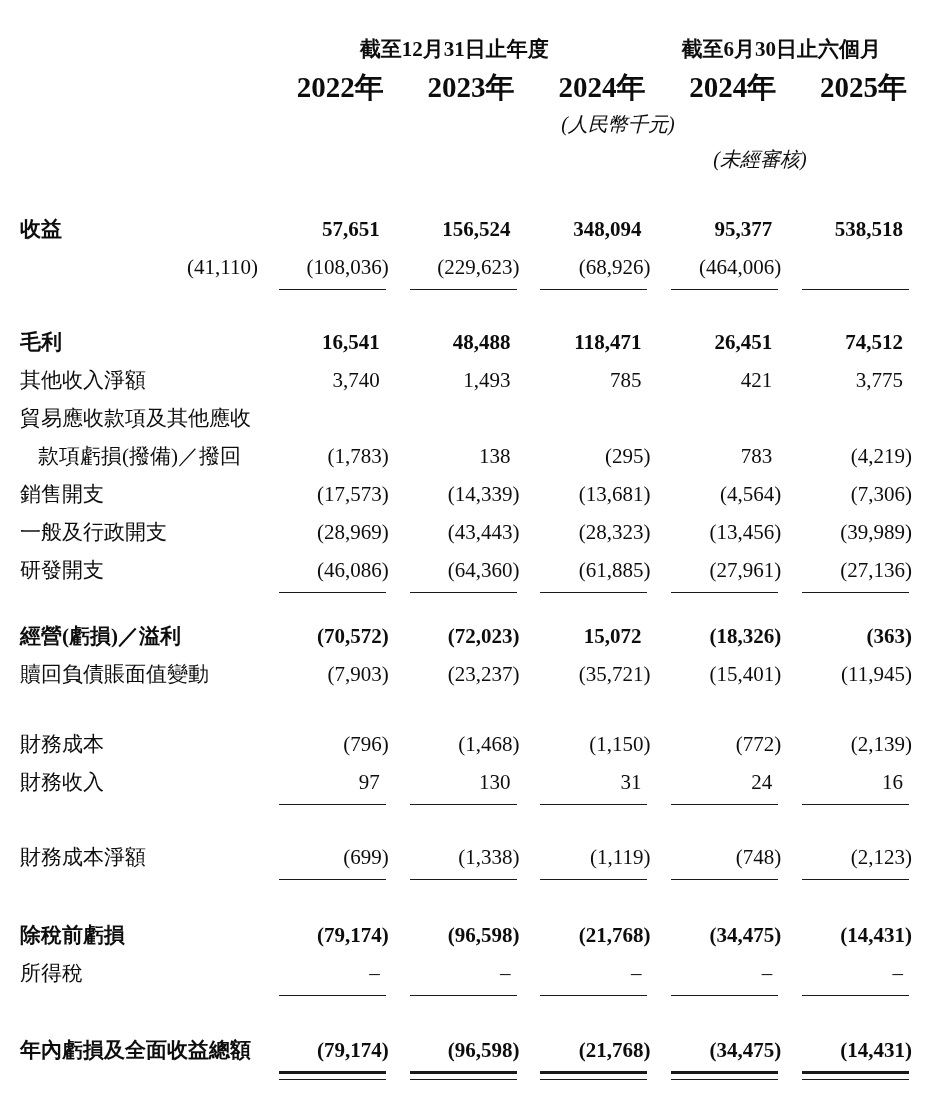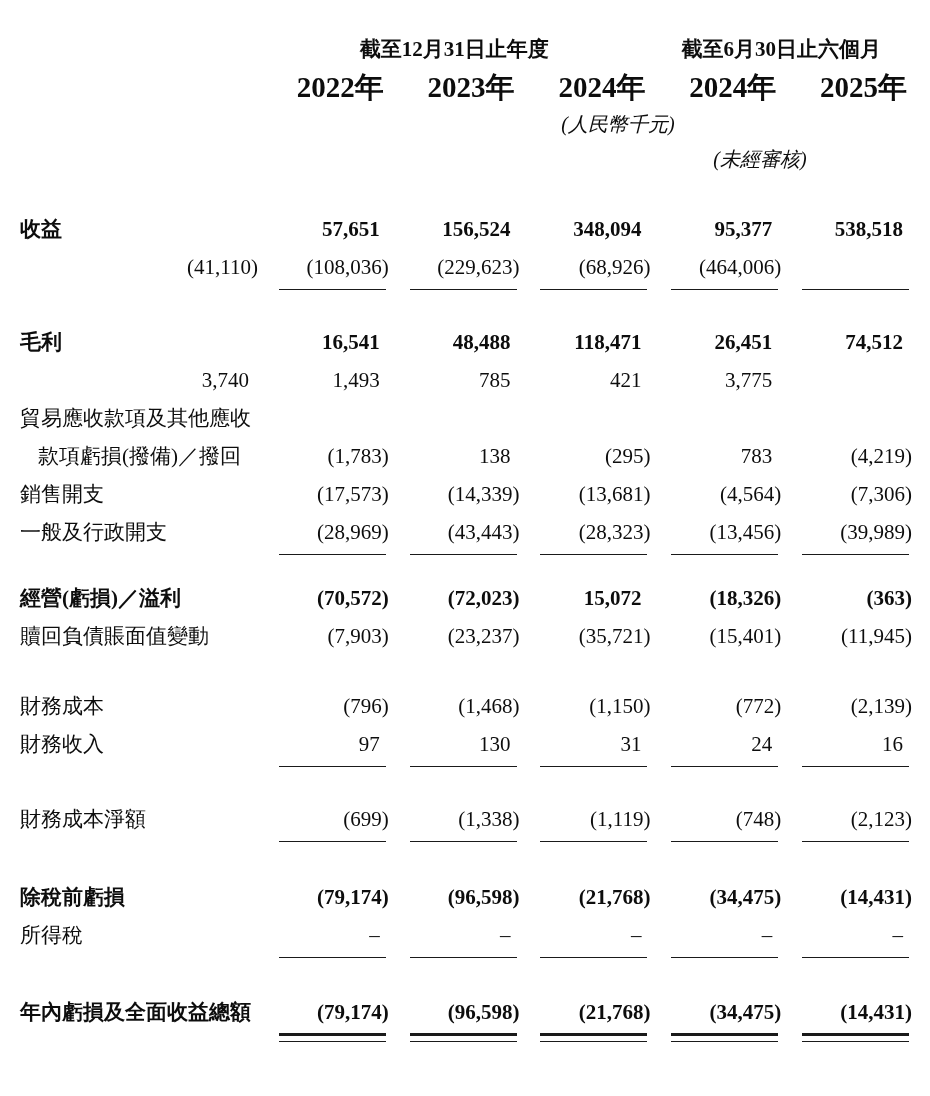--- a/index.html
+++ b/index.html
@@ -178,20 +178,21 @@
         <div class="spacer-row" style="height: 21px;"></div>
         <div class="grid-row">
           <div class="cell-label bold">毛利</div>
           <div class="cell-num bold"><span class="val">16,541</span></div>
           <div class="cell-num bold"><span class="val">48,488</span></div>
           <div class="cell-num bold"><span class="val">118,471</span></div>
           <div class="cell-num bold"><span class="val">26,451</span></div>
           <div class="cell-num bold"><span class="val">74,512</span></div>
         </div>
         <div class="grid-row">
+          <div class="cell-label">其他收入淨額</div>
           <div class="cell-num"><span class="val">3,740</span></div>
           <div class="cell-num"><span class="val">1,493</span></div>
           <div class="cell-num"><span class="val">785</span></div>
           <div class="cell-num"><span class="val">421</span></div>
           <div class="cell-num"><span class="val">3,775</span></div>
         </div>
         <div class="grid-row">
           <div class="cell-label">貿易應收款項及其他應收</div>
           <div class="cell-num"></div>
           <div class="cell-num"></div>
@@ -216,20 +217,28 @@
           <div class="cell-num"><span class="val paren">(7,306)</span></div>
         </div>
         <div class="grid-row">
           <div class="cell-label">一般及行政開支</div>
           <div class="cell-num"><span class="val paren">(28,969)</span></div>
           <div class="cell-num"><span class="val paren">(43,443)</span></div>
           <div class="cell-num"><span class="val paren">(28,323)</span></div>
           <div class="cell-num"><span class="val paren">(13,456)</span></div>
           <div class="cell-num"><span class="val paren">(39,989)</span></div>
         </div>
+        <div class="grid-row">
+          <div class="cell-label">研發開支</div>
+          <div class="cell-num"><span class="val paren">(46,086)</span></div>
+          <div class="cell-num"><span class="val paren">(64,360)</span></div>
+          <div class="cell-num"><span class="val paren">(61,885)</span></div>
+          <div class="cell-num"><span class="val paren">(27,961)</span></div>
+          <div class="cell-num"><span class="val paren">(27,136)</span></div>
+        </div>
         <div class="rule-row">
           <div></div>
           <div>
             <div class="rule-line"></div>
           </div>
           <div>
             <div class="rule-line"></div>
           </div>
           <div>
             <div class="rule-line"></div>

